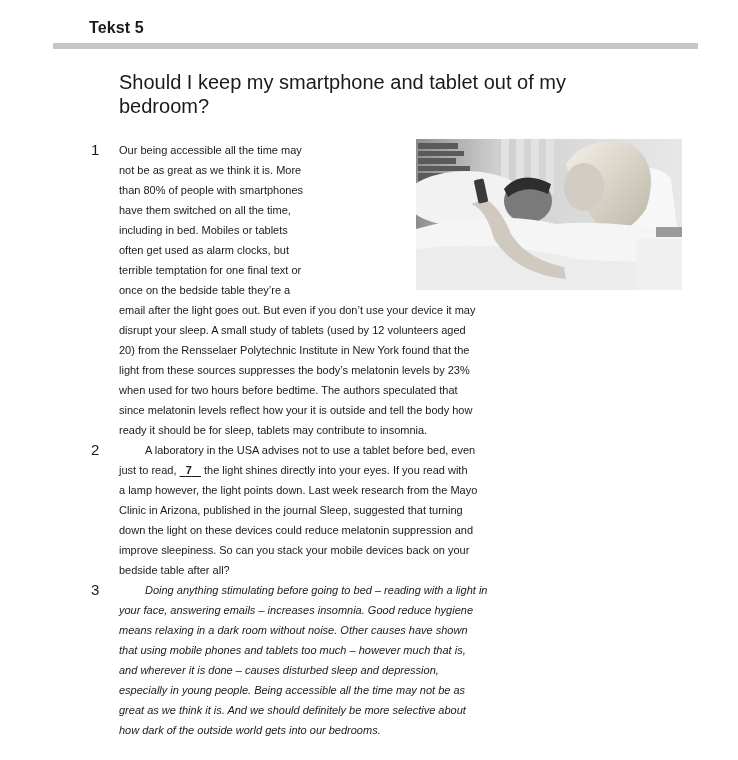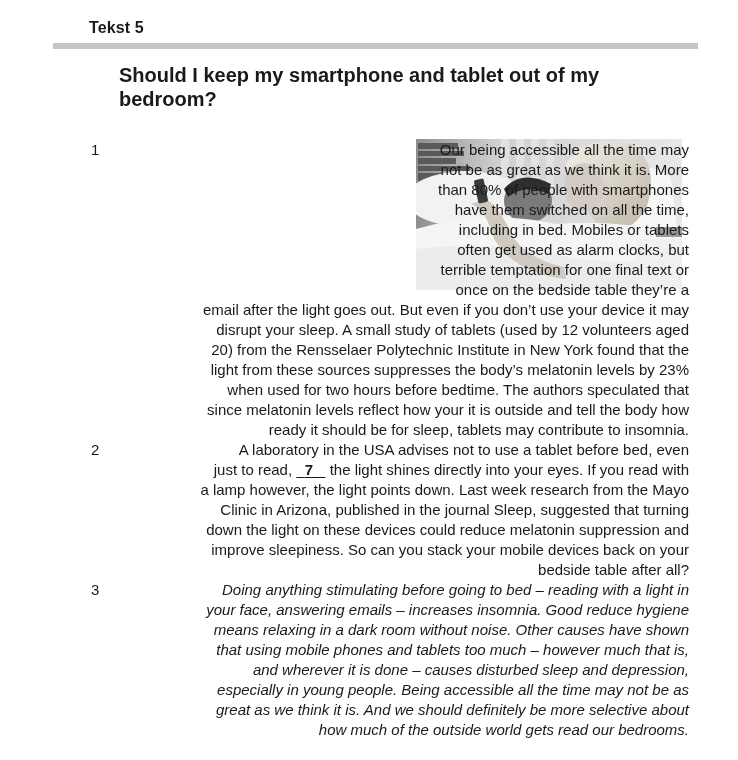--- a/index.html
+++ b/index.html
@@ -28,41 +28,40 @@
     position: absolute;
     left: 53px;
     top: 43px;
     width: 645px;
     height: 6px;
     background: #c6c6c6;
   }
   .title {
     position: absolute;
     left: 119px;
-    top: 63px;
+    top: 70px;
     width: 560px;
     font-size: 20px;
-    font-weight: bold;
+    font-weight: normal;
     line-height: 24px;
     margin: 0;
   }
   .para-num {
     position: absolute;
     left: 91px;
     font-size: 15px;
     line-height: 20px;
   }
   .body-text {
     position: absolute;
     left: 119px;
     width: 570px;
-    font-size: 15px;
+    font-size: 11px;
     line-height: 20px;
     white-space: nowrap;
-    text-align: right;
   }
   .line {
     display: block;
     height: 20px;
   }
   .indent {
     display: inline-block;
     width: 26px;
   }
   .blank {
@@ -177,14 +176,14 @@
 
 <div class="para-num" style="top:580px;">3</div>
 <div class="body-text" style="top:580px;font-style:italic;">
   <span class="line"><span class="indent"></span><span>Doing anything stimulating before going to bed – reading with a light in</span></span>
   <span class="line">your face, answering emails – increases insomnia. Good reduce hygiene</span>
   <span class="line">means relaxing in a dark room without noise. Other causes have shown</span>
   <span class="line">that using mobile phones and tablets too much – however much that is,</span>
   <span class="line">and wherever it is done – causes disturbed sleep and depression,</span>
   <span class="line">especially in young people. Being accessible all the time may not be as</span>
   <span class="line">great as we think it is. And we should definitely be more selective about</span>
-  <span class="line">how much of the outside world gets read our bedrooms.</span>
+  <span class="line">how dark of the outside world gets into our bedrooms.</span>
 </div>
 
 </body></html>

